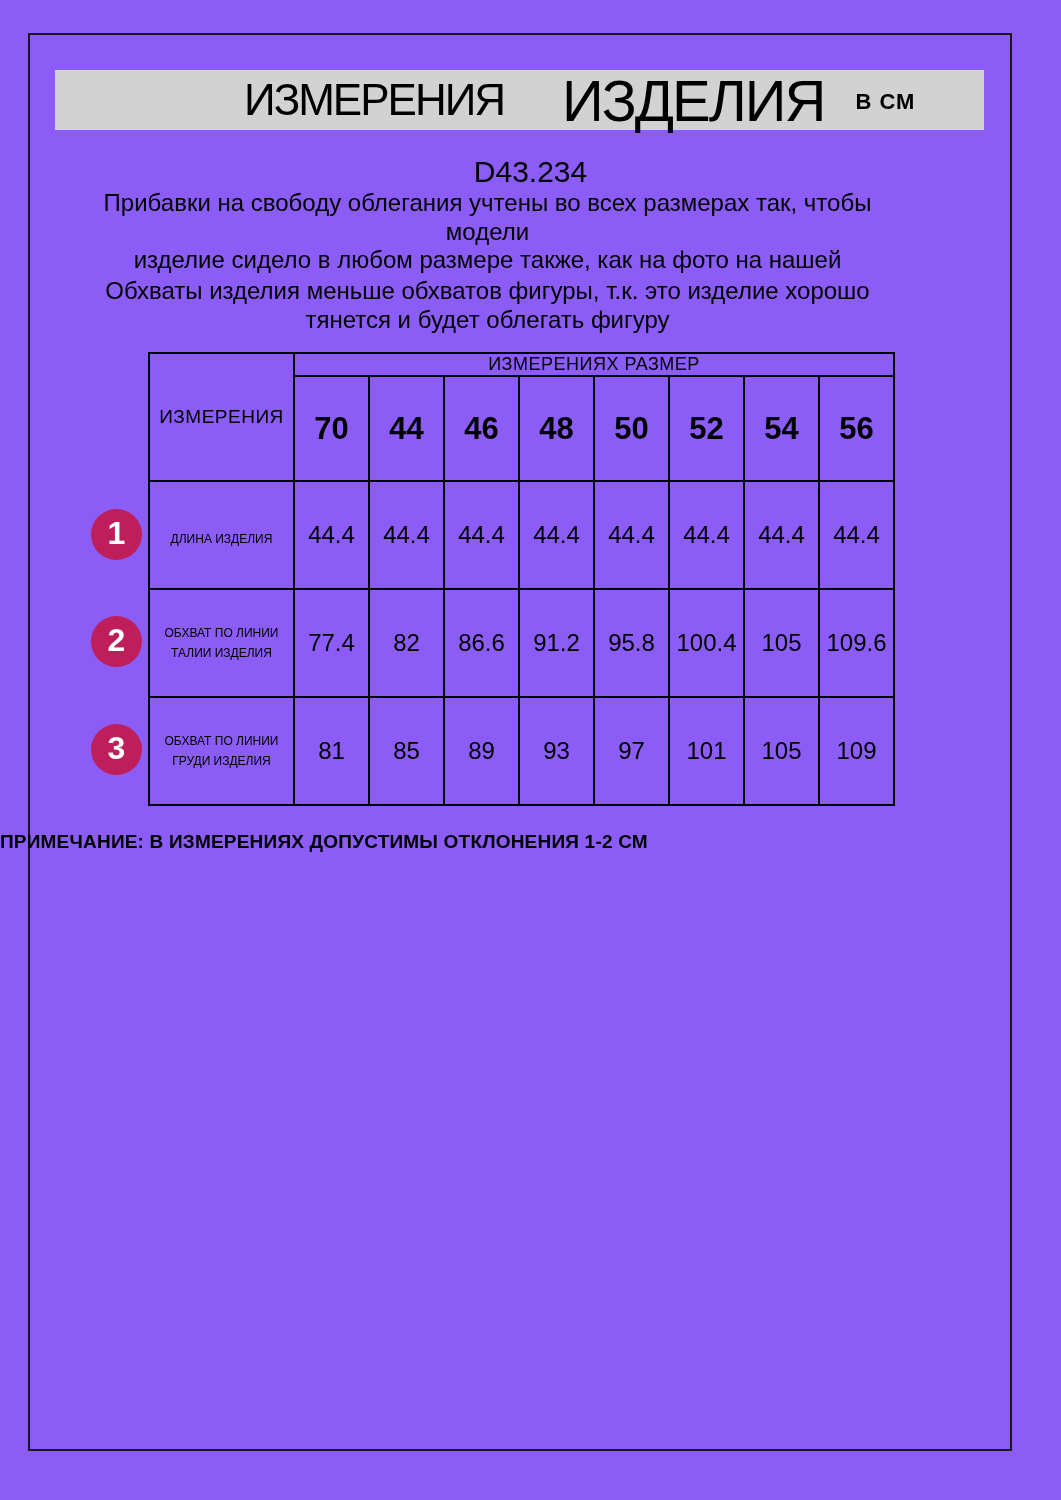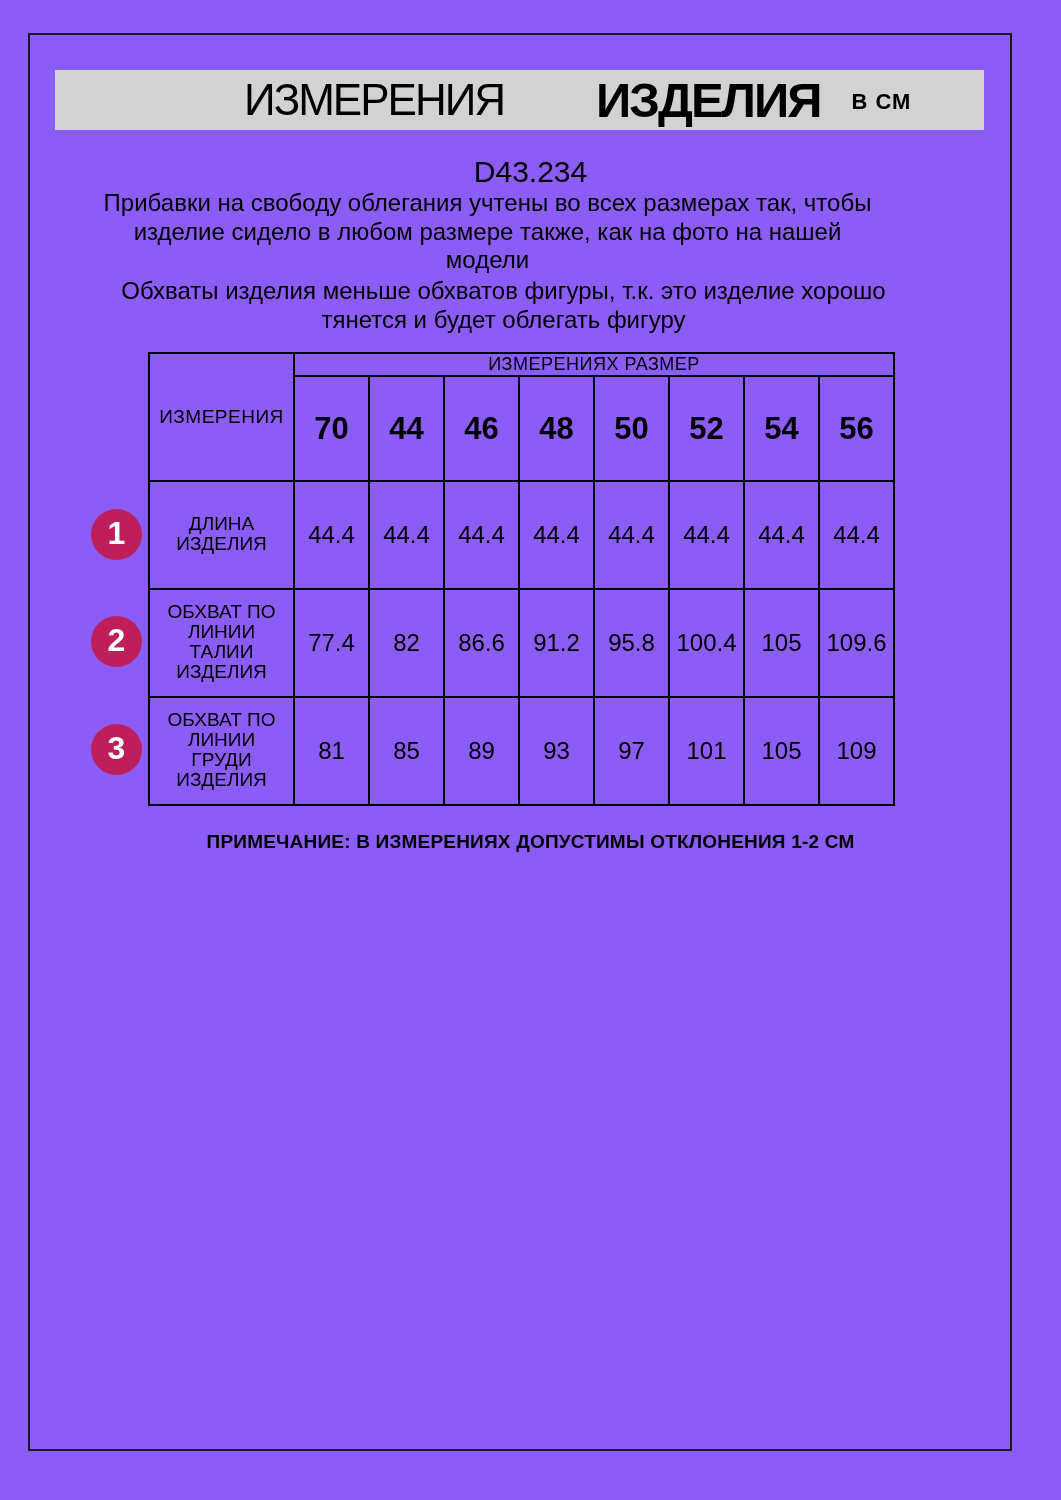--- a/index.html
+++ b/index.html
@@ -26,23 +26,23 @@
     display: flex;
     align-items: center;
   }
   .title-reg {
     margin-left: 189px;
     font-size: 44px;
     letter-spacing: -2px;
     white-space: nowrap;
   }
   .title-bold {
-    margin-left: 92px;
-    font-size: 49px;
-    font-weight: bold;
+    margin-left: 58px;
+    font-size: 58px;
+    font-weight: normal;
     letter-spacing: -2px;
     white-space: nowrap;
   }
   .title-unit {
     margin-left: 31px;
     font-size: 22px;
     font-weight: bold;
     letter-spacing: 1px;
     white-space: nowrap;
     padding-top: 4px;
@@ -57,21 +57,21 @@
   }
   .para {
     position: absolute;
     left: 0;
     width: 975px;
     text-align: center;
     font-size: 24px;
     line-height: 28.5px;
   }
   .para-1 { top: 189px; }
-  .para-2 { top: 277px; padding-left: 16px; }
+  .para-2 { top: 277px; }
 
   .table-zone {
     position: absolute;
     left: 0; top: 352px;
     width: 1061px; height: 452px;
   }
   .badge {
     position: absolute;
     width: 51px; height: 51px;
     border-radius: 50%;
@@ -105,28 +105,28 @@
   tr.group-row { height: 23px; }
   td.group-header { font-size: 18px; letter-spacing: 0.5px; }
   tr.sizes-row { height: 105px; }
   tr.sizes-row td { font-size: 31px; font-weight: 900; }
   td.meas-header { font-size: 19px; letter-spacing: 0.5px; }
   tr.data-row { height: 108px; }
   tr.data-row td { font-size: 24px; }
   td.row-label span {
     display: inline-block;
     max-width: 118px;
-    font-size: 19px;
+    font-size: 12px;
     line-height: 20px;
   }
   .note {
     position: absolute;
     left: 0; top: 831px;
     width: 1061px;
-    text-align: center;
+    text-align: left;
     font-size: 19px;
     font-weight: bold;
     letter-spacing: 0.2px;
   }
 </style>
 </head>
 <body>
 
 <div class="canvas">
   <div class="page-frame"></div>
@@ -134,22 +134,22 @@
   <div class="title-bar">
     <span class="title-reg">ИЗМЕРЕНИЯ</span>
     <span class="title-bold">ИЗДЕЛИЯ</span>
     <span class="title-unit">В СМ</span>
   </div>
 
   <div class="model-code">D43.234</div>
 
   <div class="para para-1">
     <div>Прибавки на свободу облегания учтены во всех размерах так, чтобы</div>
+    <div>модели</div>
     <div>изделие сидело в любом размере также, как на фото на нашей</div>
-    <div>модели</div>
   </div>
 
   <div class="para para-2">
     <div>Обхваты изделия меньше обхватов фигуры, т.к. это изделие хорошо</div>
     <div>тянется и будет облегать фигуру</div>
   </div>
 
   <div class="table-zone">
     <div class="badge badge-1">1</div>
     <div class="badge badge-2">2</div>

